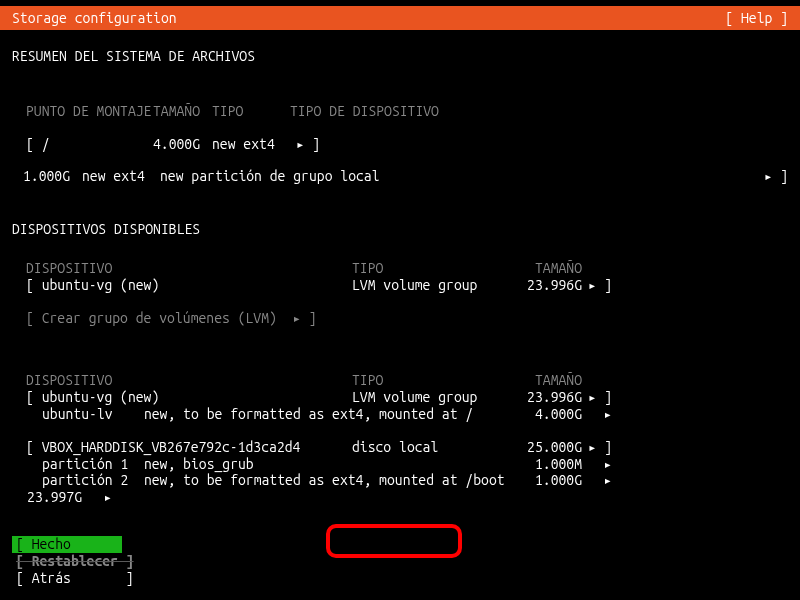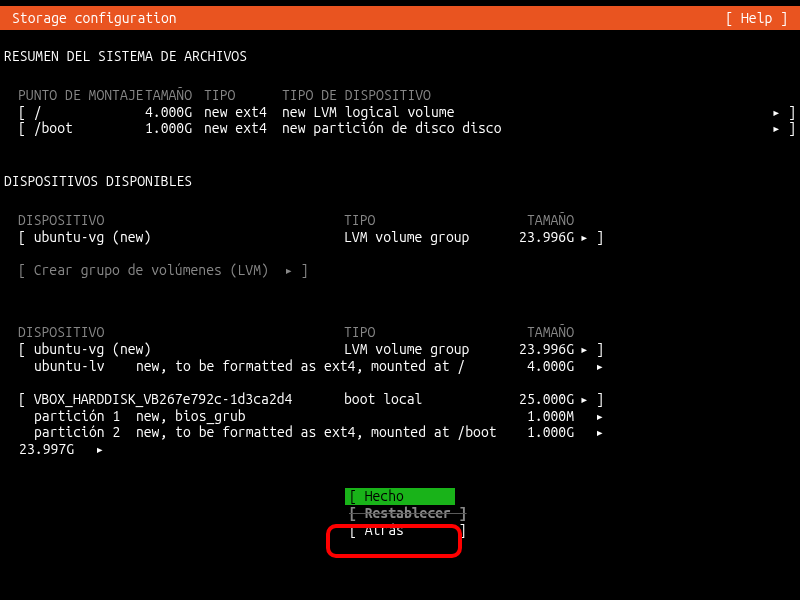--- a/index.html
+++ b/index.html
@@ -18,28 +18,28 @@
       color: #fff;
       padding: 12px 12px;
       display: flex;
       justify-content: space-between;
       align-items: center;
       height: 20px;
       margin-top: 6px;
       margin-bottom: 18px;
     }
     .content {
-      padding: 0 4px;
+      padding: 0 12px;
     }
     .section-title {
       color: #fff;
       margin-bottom: 12px;
     }
     .muted { color: #888; }
-    .fs-row { display: flex; white-space: pre; }
+    .fs-row { display: flex; white-space: pre; margin-top: 16px; }
     .fs-mount { width: 130px; padding-left: 14px; }
     .fs-size { width: 70px; text-align: right; padding-right: 12px;}
     .fs-type { width: 78px; }
     .fs-devtype { flex: 1; }
     .fs-arrow { width: 30px; text-align: right; }
     
     .dev-row { display: flex; white-space: pre; }
     .dev-name { width: 340px; padding-left: 14px; }
     .dev-name-indent { width: 340px; padding-left: 26px; }
     .dev-type { width: 160px; }
@@ -55,21 +55,20 @@
 
     .option-row { padding-left: 14px; white-space: pre; }
     
     .spacer { height: 16px; }
     .spacer-sm { height: 10px; }
     .spacer-big { height: 30px; }
 
     .buttons {
       display: flex;
       flex-direction: column;
-      align-items: center;
       margin-top: 30px;
     }
     .btn {
       width: 110px;
       text-align: left;
       padding: 0 4px;
       white-space: pre;
     }
     .btn-hecho {
       background: #19b319;
@@ -102,28 +101,26 @@
       <span class="fs-mount">PUNTO DE MONTAJE</span>
       <span class="fs-size">TAMAÑO</span>
       <span class="fs-type">TIPO</span>
       <span class="fs-devtype">TIPO DE DISPOSITIVO</span>
       <span class="fs-arrow"></span>
     </div>
     <div class="fs-row">
       <span class="fs-mount">[ /</span>
       <span class="fs-size">4.000G</span>
       <span class="fs-type">new ext4</span>
-      <span class="fs-devtype">new LVM logical volume</span>
       <span class="fs-arrow">▸ ]</span>
     </div>
     <div class="fs-row">
-      <span class="fs-mount">[ /boot</span>
       <span class="fs-size">1.000G</span>
       <span class="fs-type">new ext4</span>
-      <span class="fs-devtype">new partición de disco disco</span>
+      <span class="fs-devtype">new partición de grupo local</span>
       <span class="fs-arrow">▸ ]</span>
     </div>
   </div>
 
   <div class="spacer-big"></div>
 
   <div class="section">
     <div class="section-title">DISPOSITIVOS DISPONIBLES</div>
     <div class="spacer-sm"></div>
     <div class="dev-row muted">
@@ -161,21 +158,21 @@
     </div>
     <div class="used-row">
       <span class="used-name-indent" style="width:500px">ubuntu-lv    new, to be formatted as ext4, mounted at /</span>
       <span class="used-size">4.000G</span>
       <span class="used-arrow">▸</span>
     </div>
     <div class="spacer"></div>
 
     <div class="used-row">
       <span class="used-name">[ VBOX_HARDDISK_VB267e792c-1d3ca2d4</span>
-      <span class="used-type">boot local</span>
+      <span class="used-type">disco local</span>
       <span class="used-size">25.000G</span>
       <span class="used-arrow">▸ ]</span>
     </div>
     <div class="used-row">
       <span class="used-name-indent" style="width:500px">partición 1  new, bios_grub</span>
       <span class="used-size">1.000M</span>
       <span class="used-arrow">▸</span>
     </div>
     <div class="used-row">
       <span class="used-name-indent" style="width:500px">partición 2  new, to be formatted as ext4, mounted at /boot</span>

